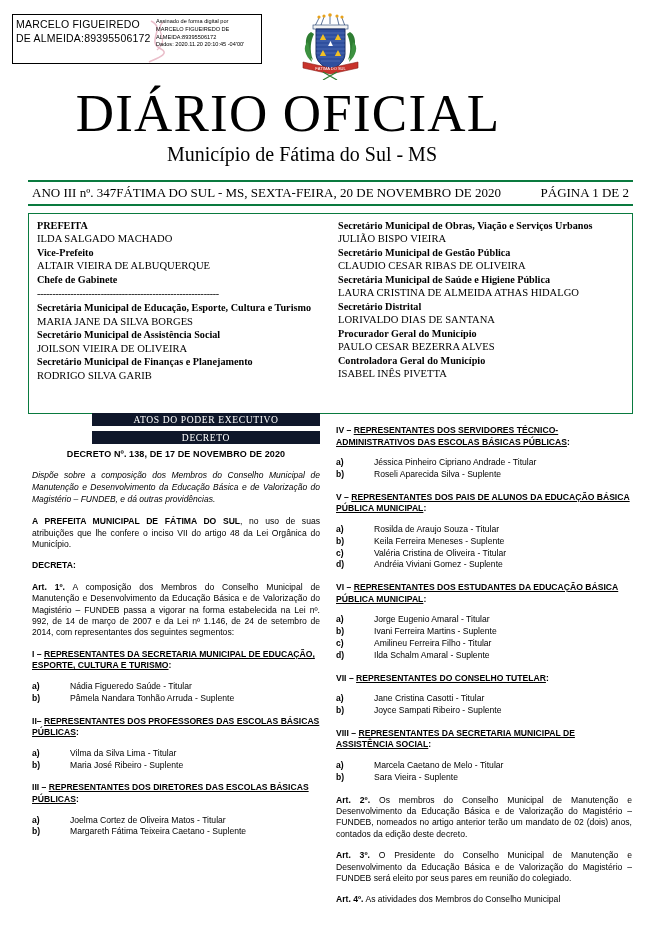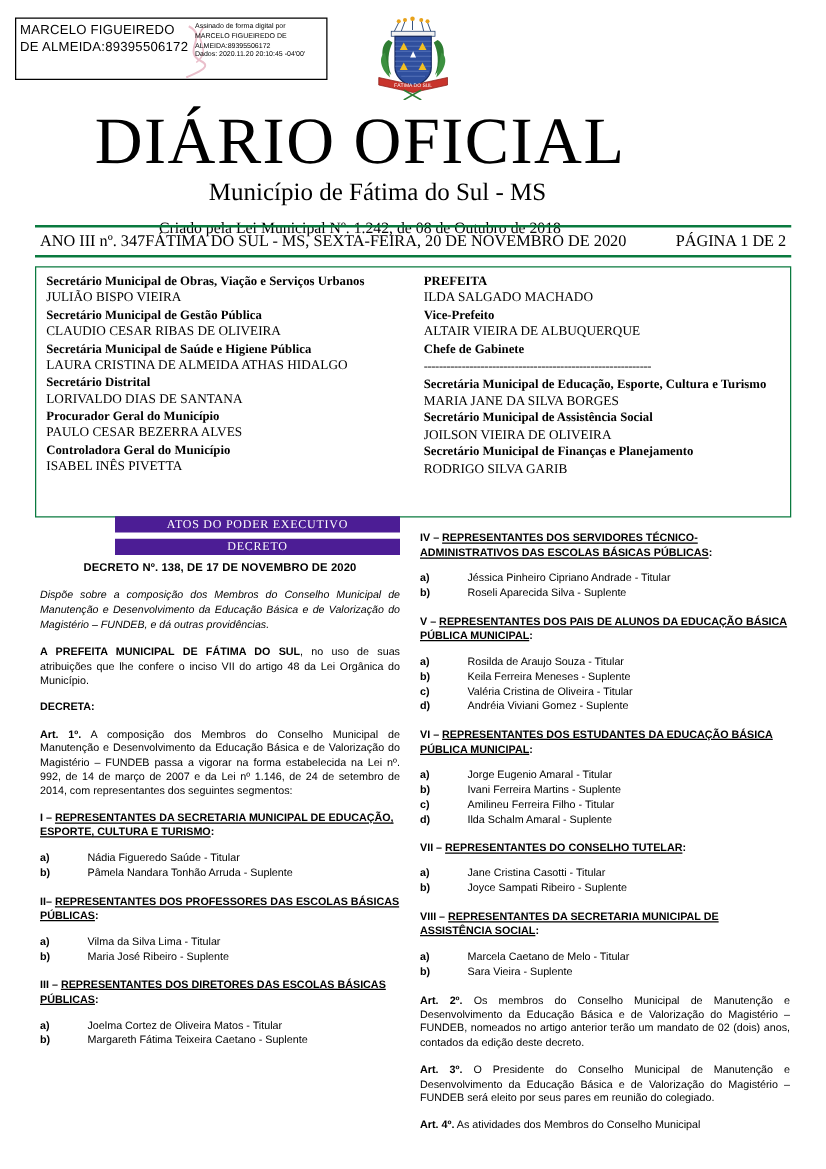--- a/index.html
+++ b/index.html
@@ -77,21 +77,21 @@
   .off-name{
     font-family:"Liberation Serif", serif;font-size:10.6px;line-height:13.6px;
   }
   .off-dash{
     font-family:"Liberation Serif", serif;font-size:10px;line-height:15px;
     letter-spacing:-0.3px;white-space:nowrap;overflow:hidden;
   }
 
   
   .banner{
-    position:absolute;background:#4c1d95;color:#fff;text-align:center;
+    position:absolute;background:#0f172a;color:#fff;text-align:center;
     font-family:"Liberation Serif", serif;letter-spacing:.6px;
   }
   .banner-atos{left:92px;top:413px;width:228px;height:13px;font-size:9.6px;line-height:13px;}
   .banner-dec{left:92px;top:431px;width:228px;height:13px;font-size:9.6px;line-height:13px;}
 
   
   .col{position:absolute;top:449px;font-size:8.6px;line-height:11.4px;}
   .col.left{left:32px;width:288px;}
   .col.right{left:336px;top:425px;width:296px;}
 
@@ -165,62 +165,61 @@
 
     <path d="M4 50 L31.5 56 L59 50 L59 56 L31.5 62 L4 56 Z" fill="#c8342c" stroke="#8c1f1a" stroke-width="0.6"></path>
     <text x="31.5" y="57.6" font-size="4" fill="#ffffff" text-anchor="middle" font-family="Liberation Sans, sans-serif">FÁTIMA DO SUL</text>
 
     <path d="M24 60 L38 68 M38 60 L24 68" stroke="#2e7d32" stroke-width="1.2" fill="none"></path>
   </svg>
 
   <div class="masthead">
     <div class="title-main">DIÁRIO OFICIAL</div>
     <div class="title-sub">Município de Fátima do Sul - MS</div>
-    <div class="title-law">Criado pela Lei Municipal Nº. 1.242, de 08 de Outubro de 2018</div>
   </div>
 
   <div class="anobar-wrap">
     <div class="anobar-top"></div>
     <div class="anobar">
       <span class="ab-ano">ANO III nº. 347</span>
       <span class="ab-city">FÁTIMA DO SUL - MS, SEXTA-FEIRA,  20 DE NOVEMBRO DE 2020</span>
       <span class="ab-page">PÁGINA 1 DE 2</span>
     </div>
     <div class="anobar-bot"></div>
   </div>
 
   <div class="officials">
+    <div class="off-col left">
+        <div class="off-role">PREFEITA</div>
+        <div class="off-name">ILDA SALGADO MACHADO</div>
+        <div class="off-role">Vice-Prefeito</div>
+        <div class="off-name">ALTAIR VIEIRA DE ALBUQUERQUE</div>
+        <div class="off-role">Chefe de Gabinete</div>
+        <div class="off-dash">------------------------------------------------------------</div>
+        <div class="off-role">Secretária Municipal de Educação, Esporte, Cultura e Turismo</div>
+        <div class="off-name">MARIA JANE DA SILVA BORGES</div>
+        <div class="off-role">Secretário Municipal de Assistência Social</div>
+        <div class="off-name">JOILSON VIEIRA DE OLIVEIRA</div>
+        <div class="off-role">Secretário Municipal de Finanças e Planejamento</div>
+        <div class="off-name">RODRIGO SILVA GARIB</div>
+      </div>
     <div class="off-col right">
         <div class="off-role">Secretário Municipal de Obras, Viação e Serviços Urbanos</div>
         <div class="off-name">JULIÃO BISPO VIEIRA</div>
         <div class="off-role">Secretário Municipal de Gestão Pública</div>
         <div class="off-name">CLAUDIO CESAR RIBAS DE OLIVEIRA</div>
         <div class="off-role">Secretária Municipal de Saúde e Higiene Pública</div>
         <div class="off-name">LAURA CRISTINA DE ALMEIDA  ATHAS HIDALGO</div>
         <div class="off-role">Secretário Distrital</div>
         <div class="off-name">LORIVALDO DIAS DE SANTANA</div>
         <div class="off-role">Procurador Geral do Município</div>
         <div class="off-name">PAULO CESAR BEZERRA ALVES</div>
         <div class="off-role">Controladora Geral do Município</div>
         <div class="off-name">ISABEL INÊS PIVETTA</div>
       </div>
-    <div class="off-col left">
-        <div class="off-role">PREFEITA</div>
-        <div class="off-name">ILDA SALGADO MACHADO</div>
-        <div class="off-role">Vice-Prefeito</div>
-        <div class="off-name">ALTAIR VIEIRA DE ALBUQUERQUE</div>
-        <div class="off-role">Chefe de Gabinete</div>
-        <div class="off-dash">------------------------------------------------------------</div>
-        <div class="off-role">Secretária Municipal de Educação, Esporte, Cultura e Turismo</div>
-        <div class="off-name">MARIA JANE DA SILVA BORGES</div>
-        <div class="off-role">Secretário Municipal de Assistência Social</div>
-        <div class="off-name">JOILSON VIEIRA DE OLIVEIRA</div>
-        <div class="off-role">Secretário Municipal de Finanças e Planejamento</div>
-        <div class="off-name">RODRIGO SILVA GARIB</div>
-      </div>
   </div>
 
   <div class="banner banner-atos">ATOS DO PODER EXECUTIVO</div>
   <div class="banner banner-dec">DECRETO</div>
 
   <div class="col left">
     <div class="deco-title">DECRETO Nº. 138, DE 17 DE NOVEMBRO DE 2020</div>
     <div class="ementa">Dispõe sobre a composição dos Membros do Conselho Municipal de Manutenção e Desenvolvimento da Educação Básica e de Valorização do Magistério – FUNDEB, e dá outras providências.</div>
     <p class="body"><b>A PREFEITA MUNICIPAL DE FÁTIMA DO SUL</b><span>, no uso de suas atribuições que lhe confere o inciso VII do artigo 48 da Lei Orgânica do Município.</span></p>
     <p class="body"><b>DECRETA:</b></p>

